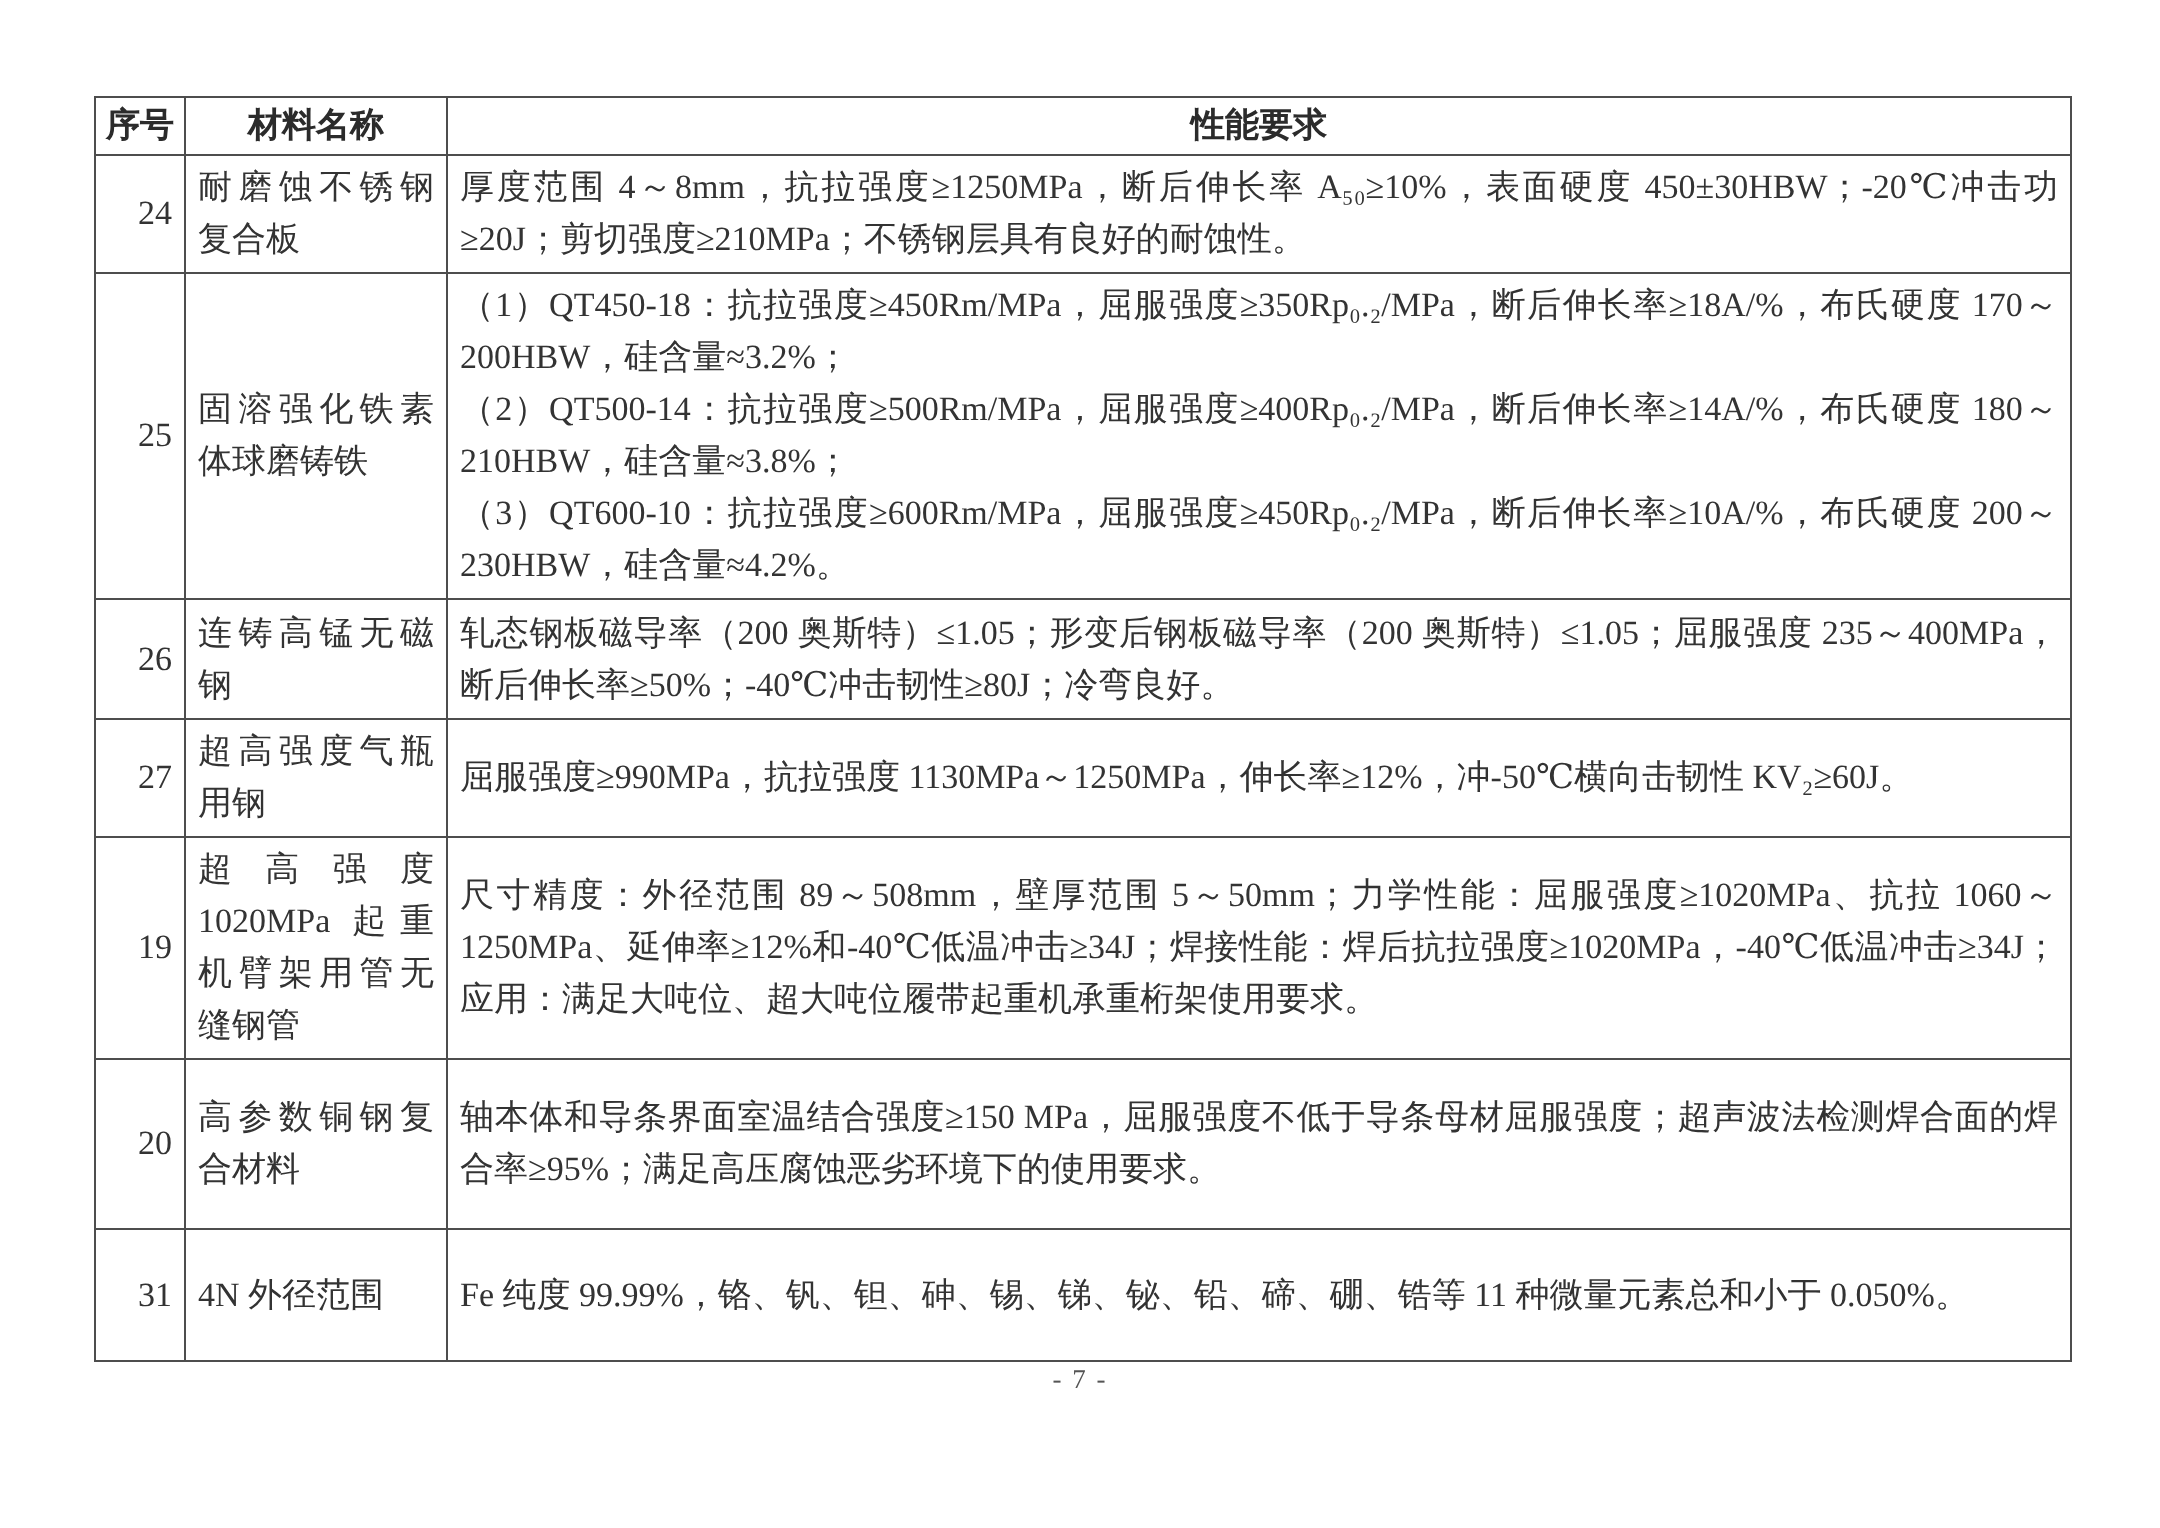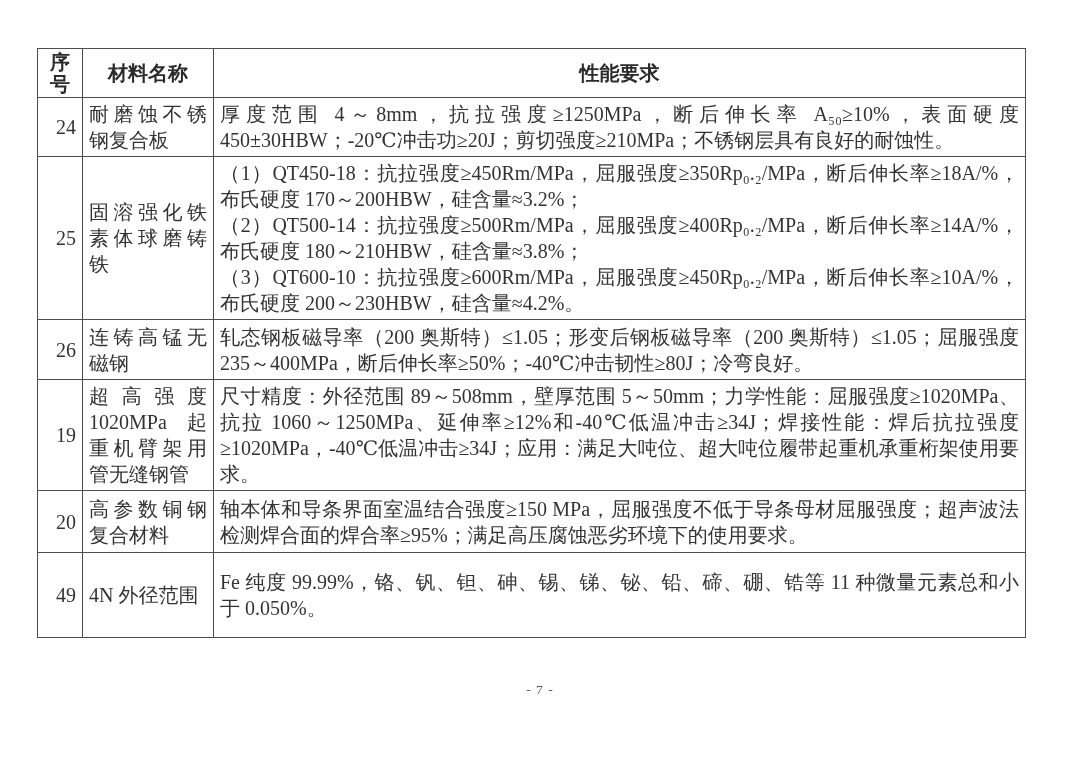--- a/index.html
+++ b/index.html
@@ -13,26 +13,26 @@
   }
   .page {
     position: relative;
     width: 1080px;
     height: 764px;
     background: #ffffff;
     overflow: hidden;
   }
   table.materials {
     position: absolute;
-    left: 37px;
+    left: 47px;
     top: 48px;
     width: 988px;
     border-collapse: collapse;
     table-layout: fixed;
-    font-size: 20px;
+    font-size: 17px;
     color: #333333;
   }
   table.materials th, table.materials td {
     border: 1px solid #4d4d4d;
     vertical-align: middle;
     padding: 3px 6px;
     line-height: 26px;
   }
   table.materials thead th {
     font-weight: bold;
@@ -106,31 +106,36 @@
         <td class="req">（1）QT450-18：抗拉强度≥450Rm/MPa，屈服强度≥350Rp₀.₂/MPa，断后伸长率≥18A/%，布氏硬度 170～200HBW，硅含量≈3.2%；
 （2）QT500-14：抗拉强度≥500Rm/MPa，屈服强度≥400Rp₀.₂/MPa，断后伸长率≥14A/%，布氏硬度 180～210HBW，硅含量≈3.8%；
 （3）QT600-10：抗拉强度≥600Rm/MPa，屈服强度≥450Rp₀.₂/MPa，断后伸长率≥10A/%，布氏硬度 200～230HBW，硅含量≈4.2%。</td>
       </tr>
       <tr>
         <td class="idx">26</td>
         <td class="name">连铸高锰无磁钢</td>
         <td class="req">轧态钢板磁导率（200 奥斯特）≤1.05；形变后钢板磁导率（200 奥斯特）≤1.05；屈服强度 235～400MPa，断后伸长率≥50%；-40℃冲击韧性≥80J；冷弯良好。</td>
       </tr>
       <tr>
+        <td class="idx">27</td>
+        <td class="name">超高强度气瓶用钢</td>
+        <td class="req">屈服强度≥990MPa，抗拉强度 1130MPa～1250MPa，伸长率≥12%，冲-50℃横向击韧性 KV₂≥60J。</td>
+      </tr>
+      <tr>
         <td class="idx">19</td>
         <td class="name">超高强度 1020MPa 起重机臂架用管无缝钢管</td>
         <td class="req">尺寸精度：外径范围 89～508mm，壁厚范围 5～50mm；力学性能：屈服强度≥1020MPa、抗拉 1060～1250MPa、延伸率≥12%和-40℃低温冲击≥34J；焊接性能：焊后抗拉强度≥1020MPa，-40℃低温冲击≥34J；应用：满足大吨位、超大吨位履带起重机承重桁架使用要求。</td>
       </tr>
       <tr>
         <td class="idx">20</td>
         <td class="name">高参数铜钢复合材料</td>
         <td class="req">轴本体和导条界面室温结合强度≥150 MPa，屈服强度不低于导条母材屈服强度；超声波法检测焊合面的焊合率≥95%；满足高压腐蚀恶劣环境下的使用要求。</td>
       </tr>
       <tr>
-        <td class="idx">49</td>
+        <td class="idx">31</td>
         <td class="name">4N 外径范围</td>
         <td class="req">Fe 纯度 99.99%，铬、钒、钽、砷、锡、锑、铋、铅、碲、硼、锆等 11 种微量元素总和小于 0.050%。</td>
       </tr>
     </tbody>
   </table>
 
   <div class="page-number">- 7 -</div>
 
 </div>
 

